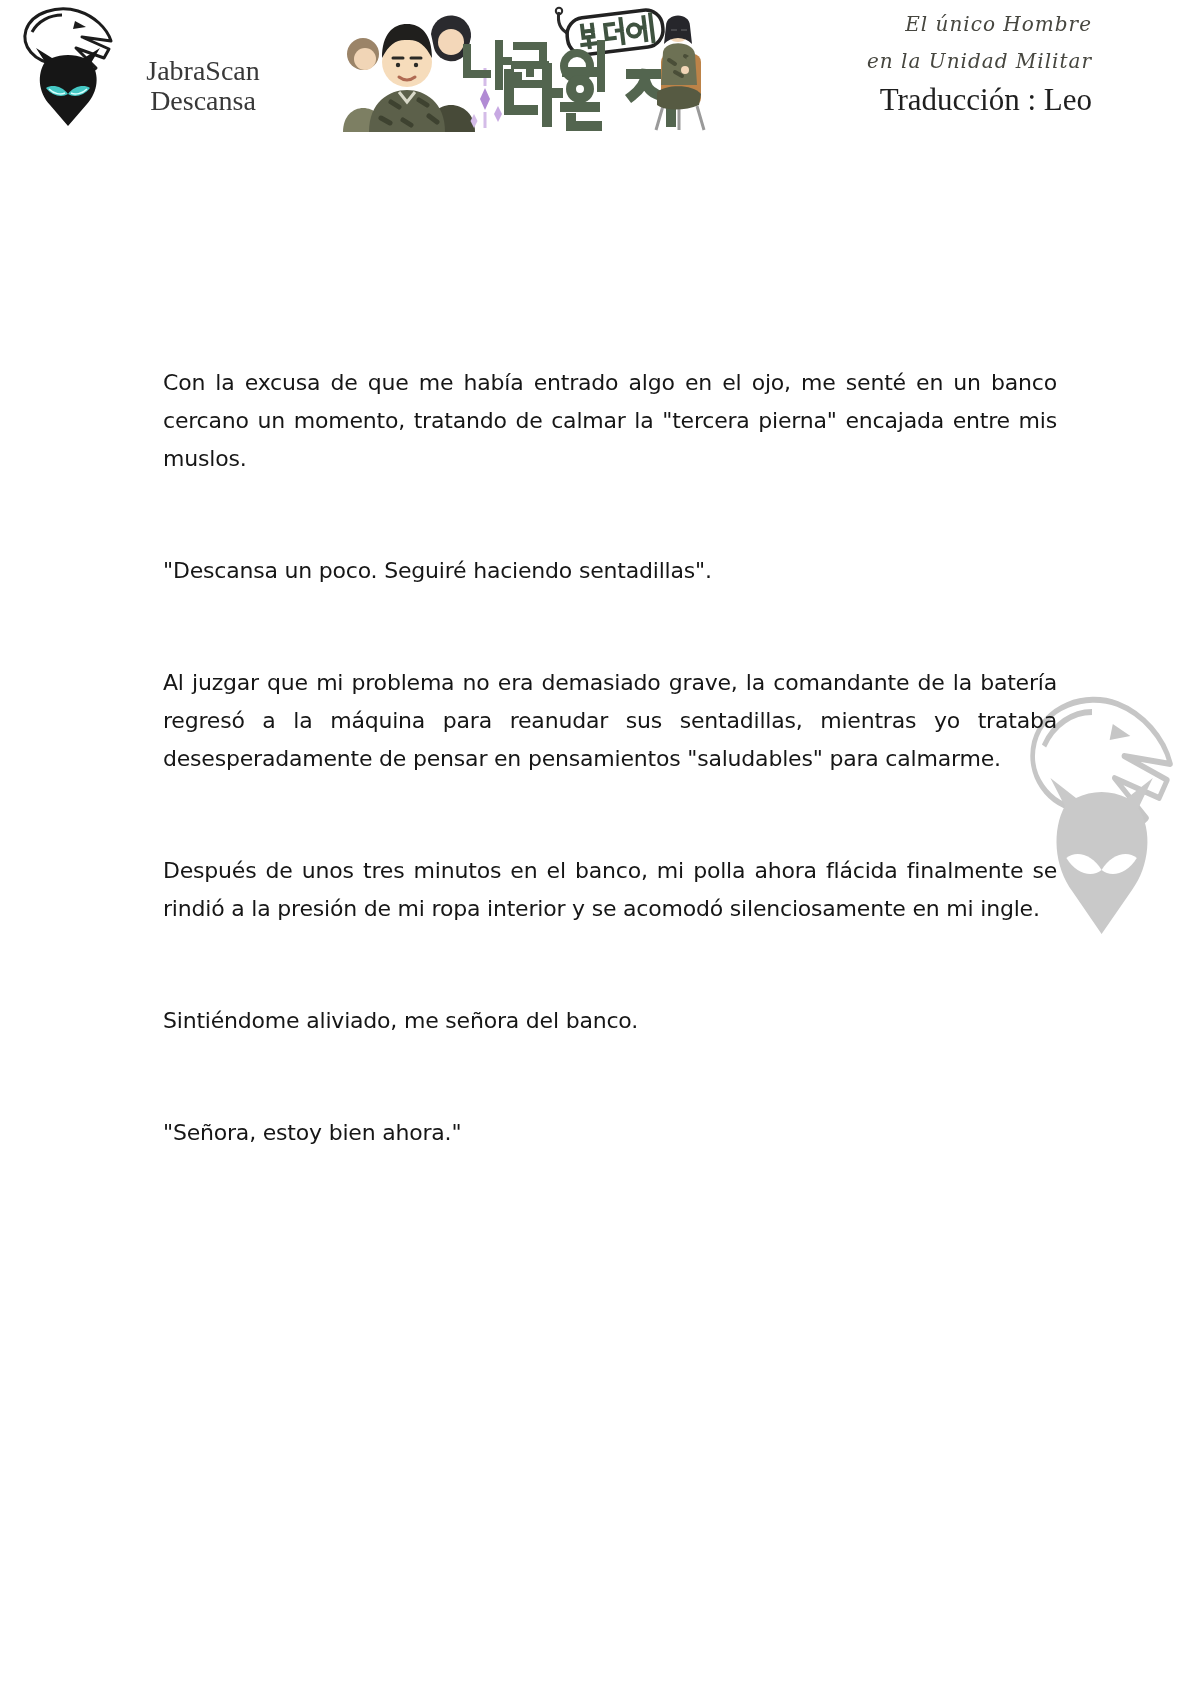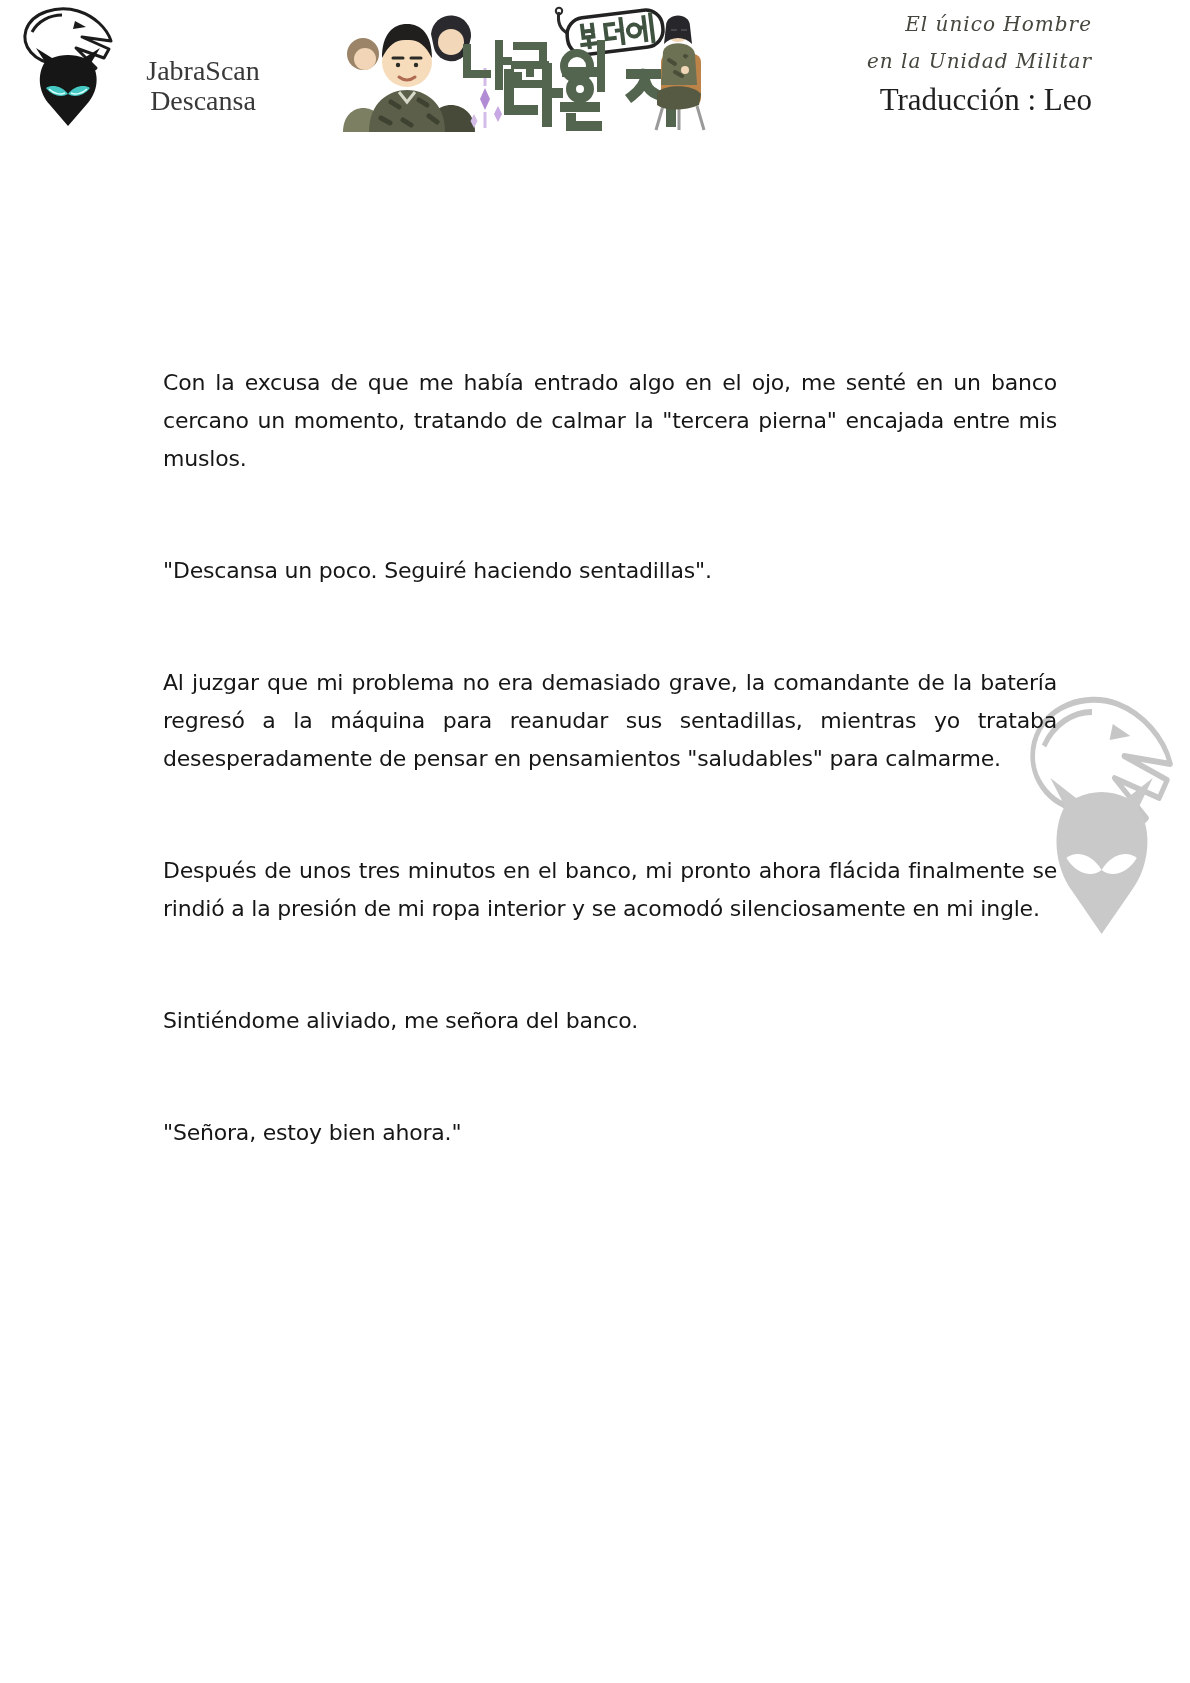--- a/index.html
+++ b/index.html
@@ -159,18 +159,18 @@
       <path d="M33 60 L24 46 L40 56 C50 52 62 52 72 56 L88 46 L79 61 C88 72 86 90 75 102 L56 124 L38 103 C26 90 25 72 33 60 Z" fill="#c9c9c9"></path>
       <path d="M34 86 C40 94 50 96 56 92 C50 84 40 82 34 86 Z" fill="#ffffff"></path>
       <path d="M78 86 C72 94 62 96 56 92 C62 84 72 82 78 86 Z" fill="#ffffff"></path>
     </svg>
   </div>
 
   <div class="body-text">
     <p class="justify">Con la excusa de que me había entrado algo en el ojo, me senté en un banco cercano un momento, tratando de calmar la "tercera pierna" encajada entre mis muslos.</p>
     <p>"Descansa un poco. Seguiré haciendo sentadillas".</p>
     <p class="justify">Al juzgar que mi problema no era demasiado grave, la comandante de la batería regresó a la máquina para reanudar sus sentadillas, mientras yo trataba desesperadamente de pensar en pensamientos "saludables" para calmarme.</p>
-    <p class="justify">Después de unos tres minutos en el banco, mi pronto ahora flácida finalmente se rindió a la presión de mi ropa interior y se acomodó silenciosamente en mi ingle.</p>
+    <p class="justify">Después de unos tres minutos en el banco, mi polla ahora flácida finalmente se rindió a la presión de mi ropa interior y se acomodó silenciosamente en mi ingle.</p>
     <p>Sintiéndome aliviado, me señora del banco.</p>
     <p>"Señora, estoy bien ahora."</p>
   </div>
 
 </div>
 
 </body></html>

